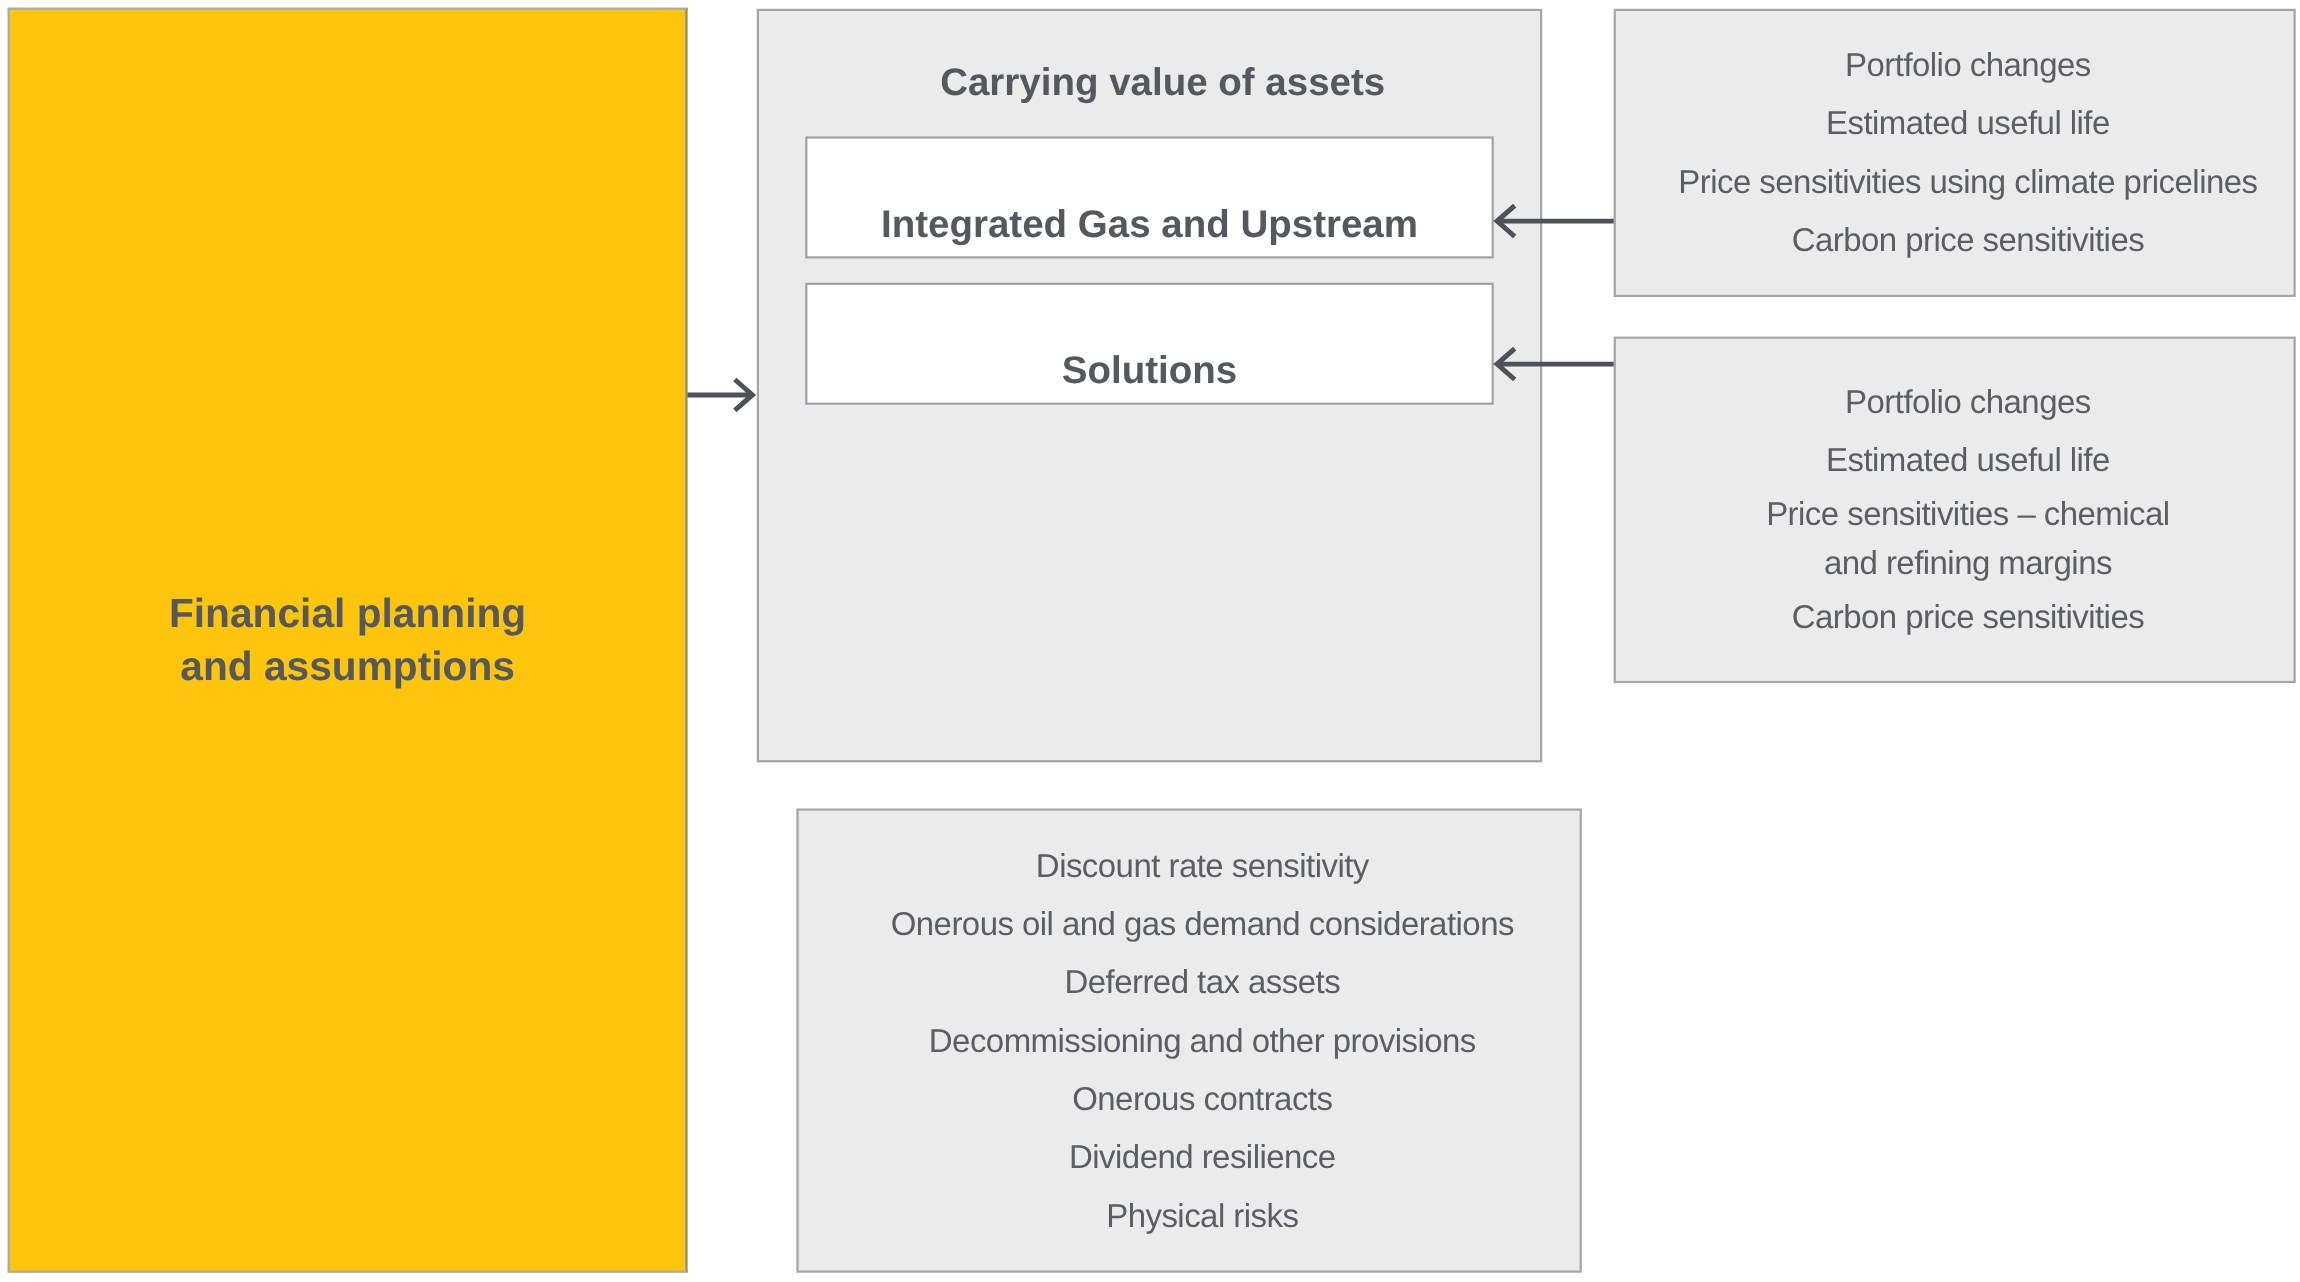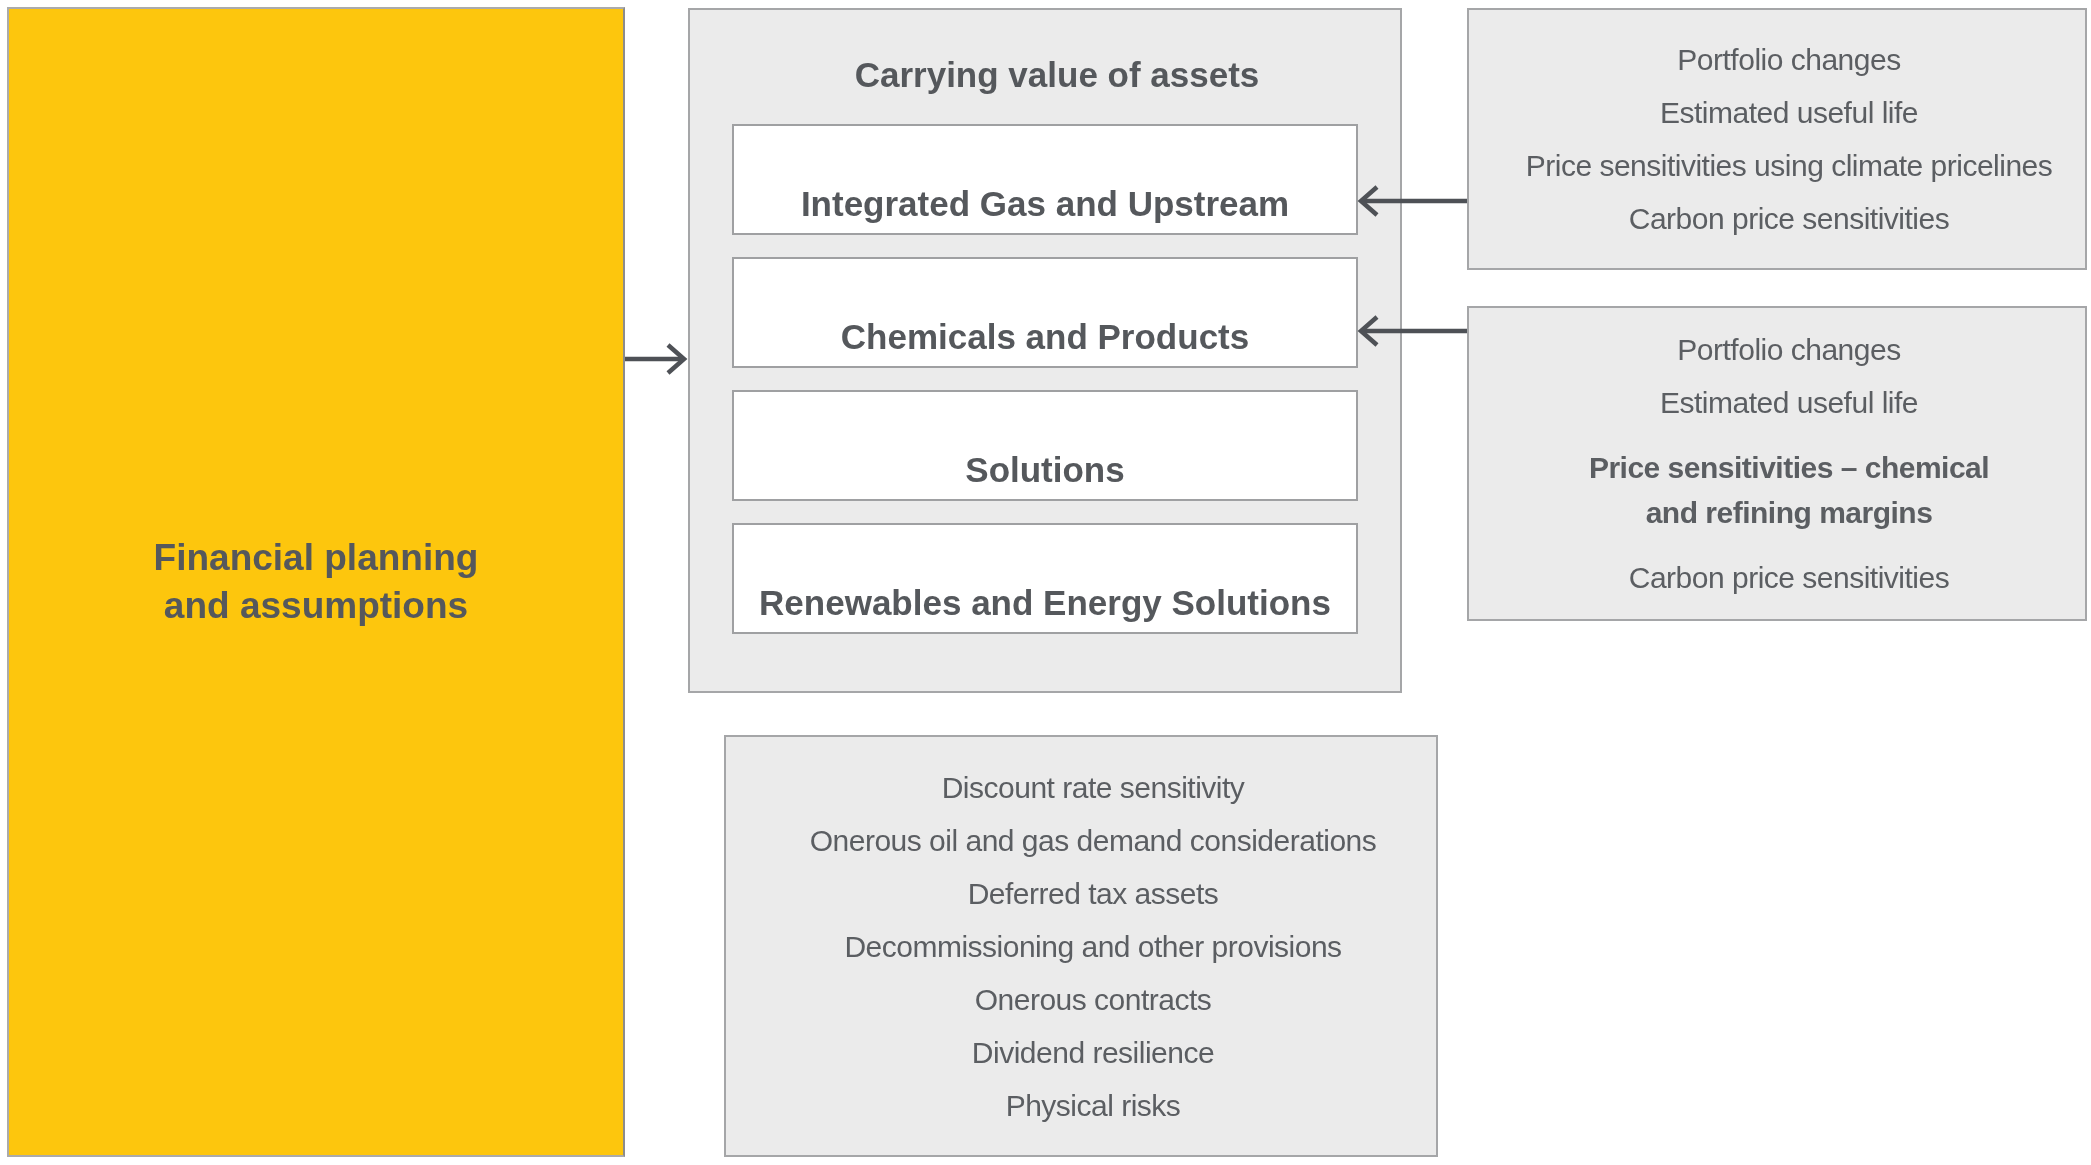--- a/index.html
+++ b/index.html
@@ -60,21 +60,21 @@
     display: flex; flex-direction: column;
     align-items: center; justify-content: center;
     text-align: center;
     padding-left: 24px;
   }
   .list-box .item {
     font-size: 30px; font-weight: 400; line-height: 53px;
     letter-spacing: -0.5px;
     color: #5B5E62; white-space: pre-line;
   }
-  .list-box .item.two-line { line-height: 45px; margin: 16px 0; font-weight: bold; }
+  .list-box .item.two-line { line-height: 45px; margin: 0 0; }
 
   #right-box-top { left: 1467px; top: 8px;  width: 620px; height: 262px; }
   #right-box-mid { left: 1467px; top: 306px; width: 620px; height: 315px; }
   #bottom-box    { left: 724px;  top: 735px; width: 714px; height: 422px; }
 
   
   #arrow-layer { left: 0; top: 0; width: 2091px; height: 1165px; pointer-events: none; }
   #arrow-layer polyline, #arrow-layer line {
     stroke: #4E5156; stroke-width: 4.5; fill: none;
   }
@@ -88,27 +88,21 @@
     <div class="label">Financial planning
 and assumptions</div>
   </div>
 
   <div id="assets-panel" class="abs">
     <div class="panel-title">Carrying value of assets</div>
     <div class="segment-box">
       <div class="label">Integrated Gas and Upstream</div>
     </div>
     <div class="segment-box">
-      <div class="label">Chemicals and Products</div>
-    </div>
-    <div class="segment-box">
       <div class="label">Solutions</div>
-    </div>
-    <div class="segment-box">
-      <div class="label">Renewables and Energy Solutions</div>
     </div>
   </div>
 
   <div id="right-box-top" class="abs list-box">
     <div class="item">Portfolio changes</div>
     <div class="item">Estimated useful life</div>
     <div class="item">Price sensitivities using climate pricelines</div>
     <div class="item">Carbon price sensitivities</div>
   </div>
 

